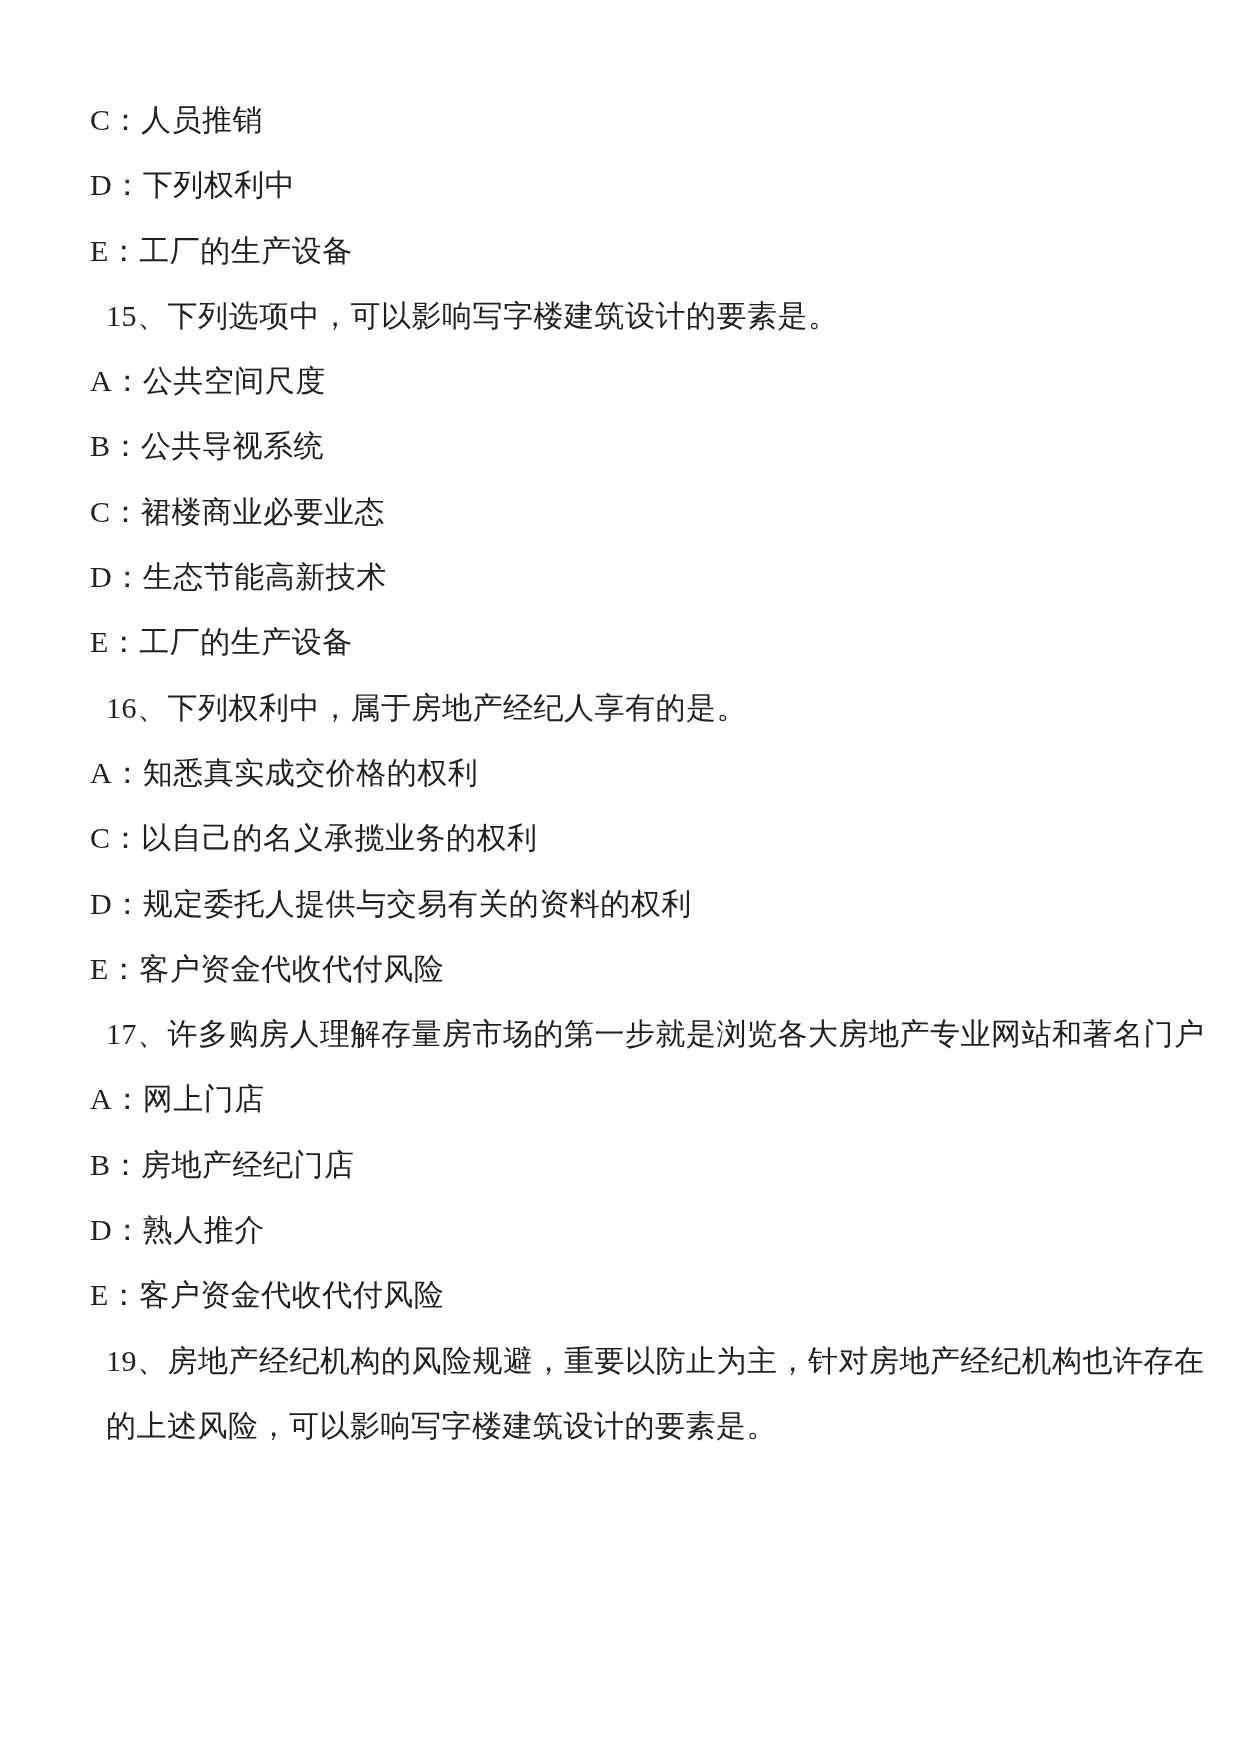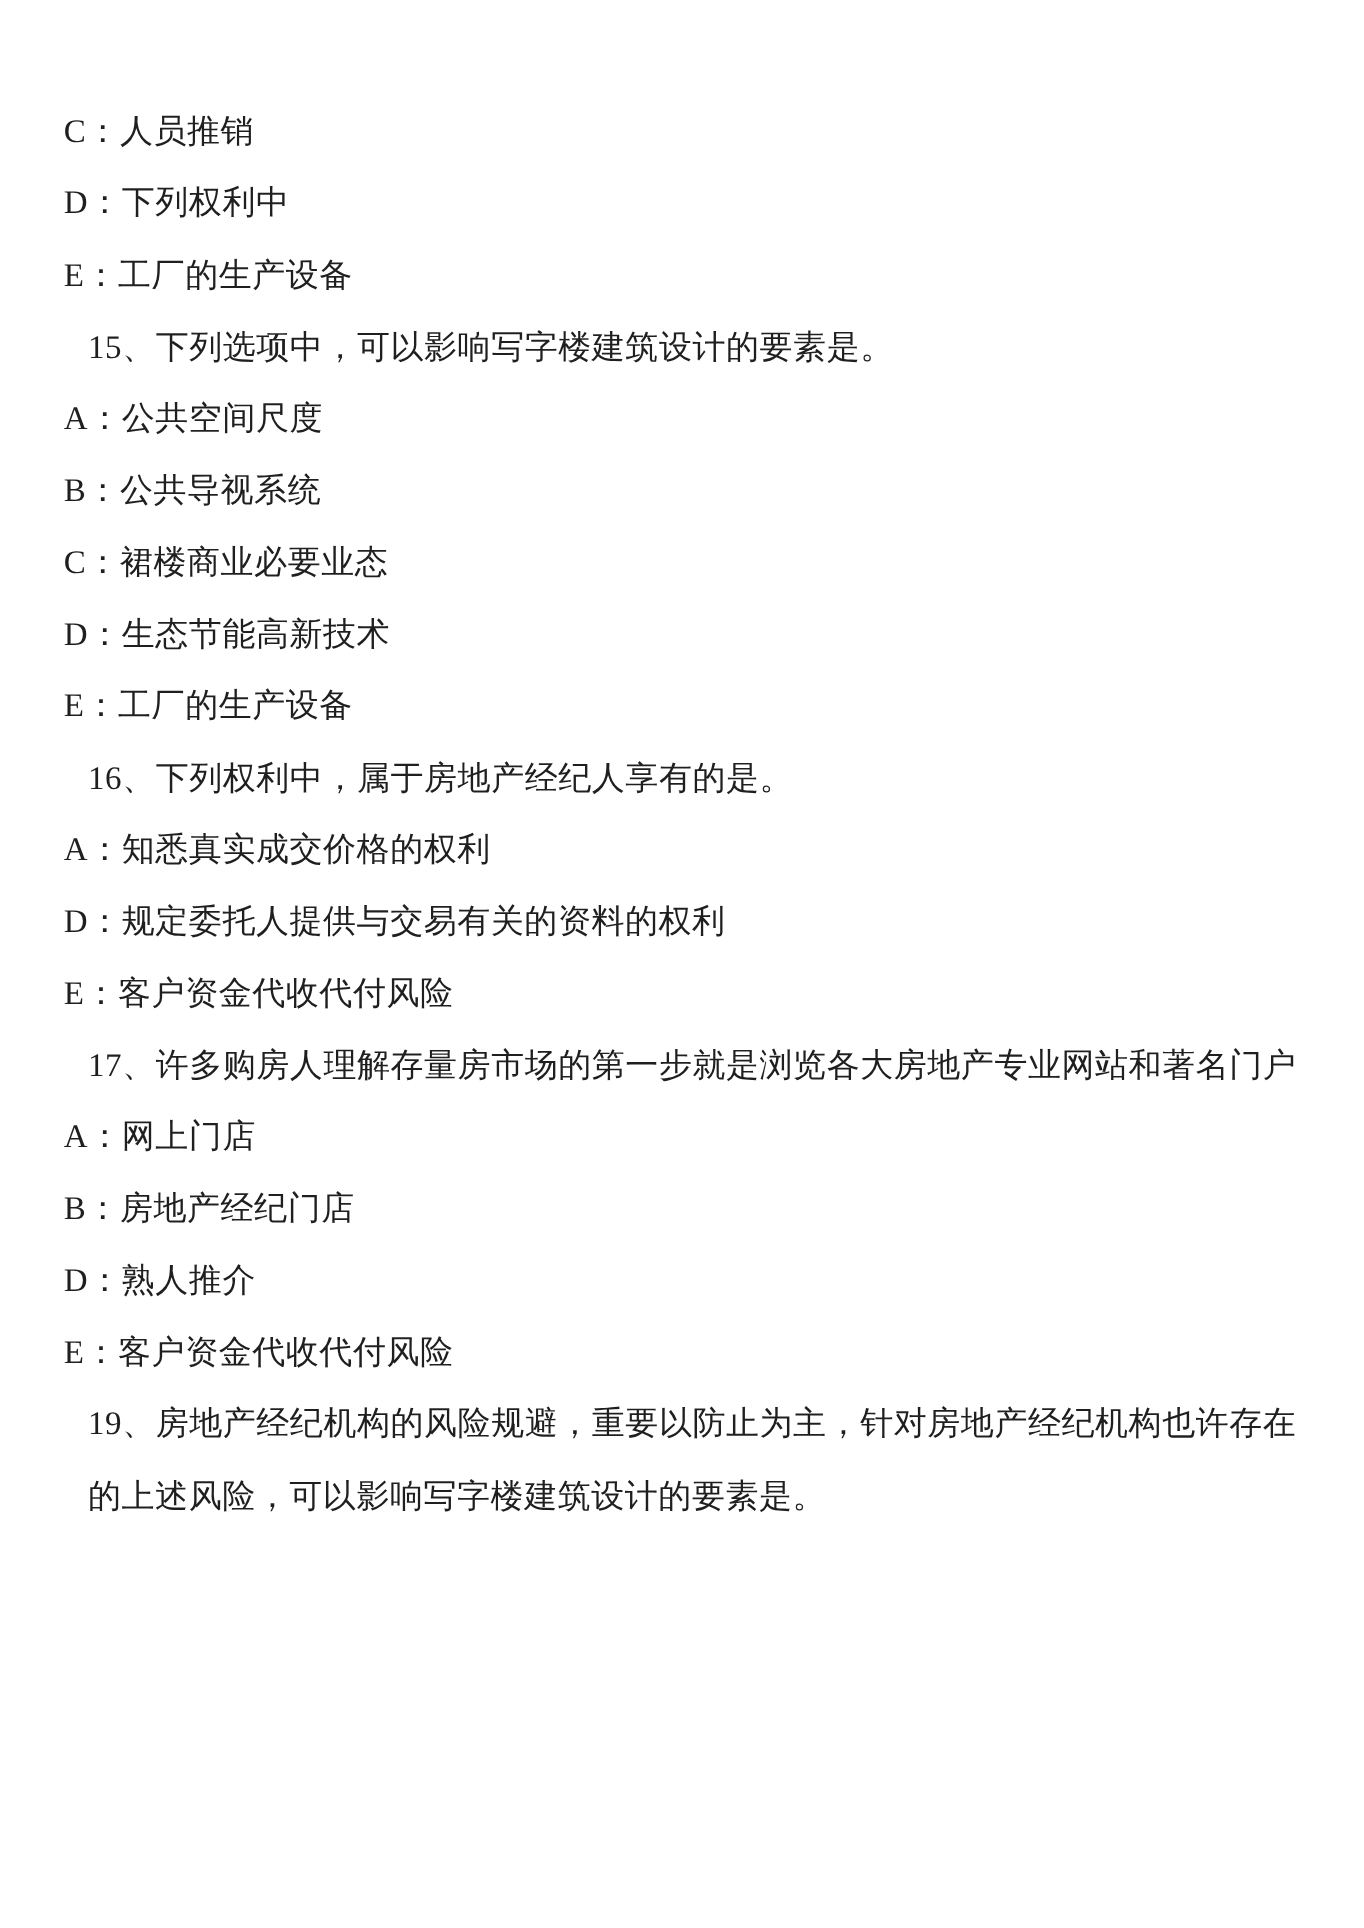--- a/index.html
+++ b/index.html
@@ -28,42 +28,43 @@
   }
   .line {
     height: 65.3px;
     line-height: 65.3px;
     font-size: 30px;
     white-space: pre;
     letter-spacing: 0.5px;
   }
   .line.question,
   .line.question-continuation {
-    padding-left: 80px;
+    padding-left: 106px;
   }
   .line.option {
-    padding-left: 58px;
+    padding-left: 90px;
   }
 </style>
 </head>
 <body>
 
 <div class="page" style="background: rgb(255, 255, 255); color: rgb(31, 31, 31);">
   <div class="doc-body">
       <div class="line option">C：人员推销</div>
       <div class="line option">D：下列权利中</div>
       <div class="line option">E：工厂的生产设备</div>
       <div class="line question">15、下列选项中，可以影响写字楼建筑设计的要素是。</div>
       <div class="line option">A：公共空间尺度</div>
       <div class="line option">B：公共导视系统</div>
       <div class="line option">C：裙楼商业必要业态</div>
       <div class="line option">D：生态节能高新技术</div>
       <div class="line option">E：工厂的生产设备</div>
       <div class="line question">16、下列权利中，属于房地产经纪人享有的是。</div>
       <div class="line option">A：知悉真实成交价格的权利</div>
+      <div class="line option">C：以自己的名义承揽业务的权利</div>
       <div class="line option">D：规定委托人提供与交易有关的资料的权利</div>
       <div class="line option">E：客户资金代收代付风险</div>
       <div class="line question">17、许多购房人理解存量房市场的第一步就是浏览各大房地产专业网站和著名门户</div>
       <div class="line option">A：网上门店</div>
       <div class="line option">B：房地产经纪门店</div>
       <div class="line option">D：熟人推介</div>
       <div class="line option">E：客户资金代收代付风险</div>
       <div class="line question">19、房地产经纪机构的风险规避，重要以防止为主，针对房地产经纪机构也许存在</div>
       <div class="line question-continuation">的上述风险，可以影响写字楼建筑设计的要素是。</div>
     </div>

